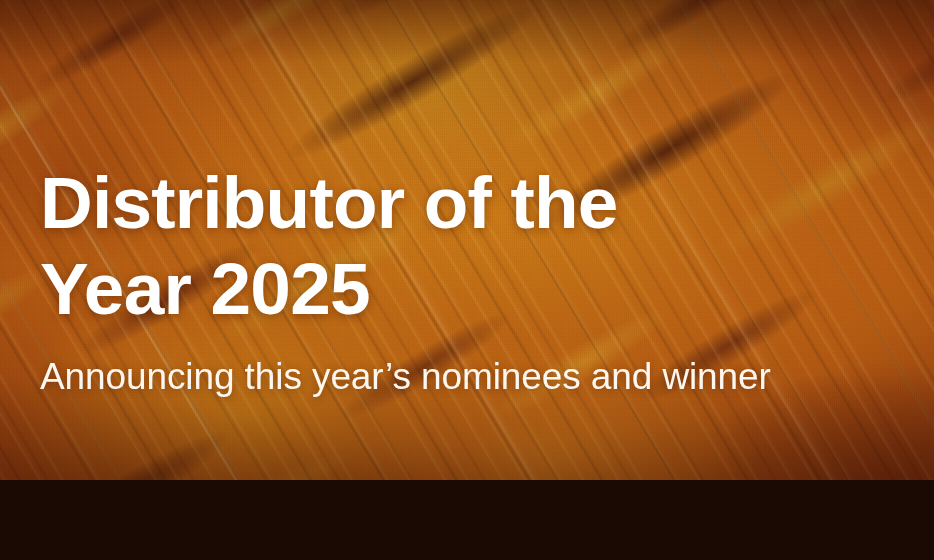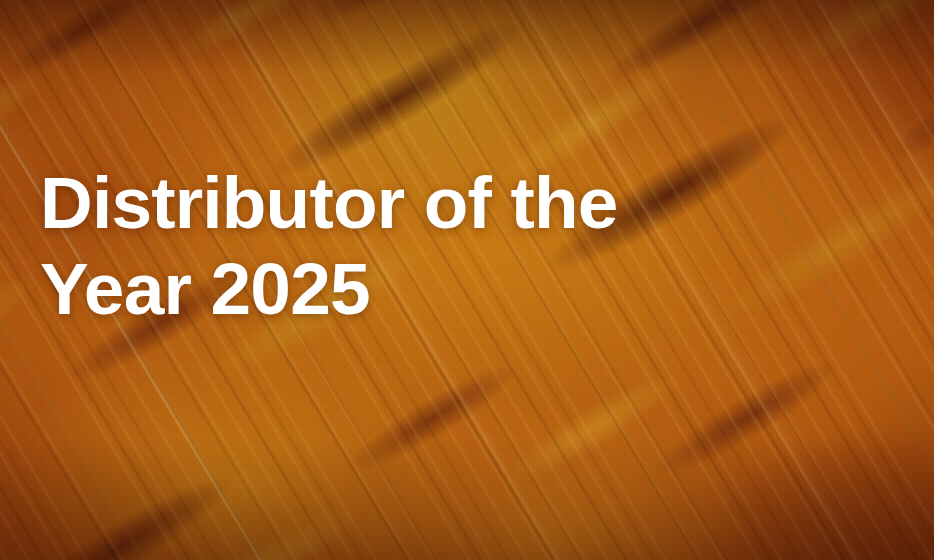--- a/index.html
+++ b/index.html
@@ -4,21 +4,21 @@
 <title>Distributor of the Year 2025</title>
 <style>
   html, body {
     margin: 0;
     padding: 0;
     background: #1b0a04;
   }
   #banner {
     position: relative;
     width: 934px;
-    height: 560px;
+    height: 480px;
     overflow: hidden;
     font-family: "Liberation Sans", sans-serif;
     background-color: #8a3a0c;
     isolation: isolate;
   }
 
   
   .bg-layer {
     position: absolute;
     inset: -10%;
@@ -207,15 +207,16 @@
   <div class="bg-layer" id="bg-gold-dabs"></div>
   <div class="bg-layer" id="bg-bristle-dark"></div>
   <div class="bg-layer" id="bg-bristle-light"></div>
   <div class="bg-layer" id="bg-filaments"></div>
   <div class="bg-layer" id="bg-grain"></div>
   <div class="bg-layer" id="bg-vignette"></div>
 
   <div id="content">
     <h1 id="headline">Distributor of the
 Year 2025</h1>
+    <p id="subheadline">Announcing this year’s nominees and winner</p>
   </div>
 
 </div>
 
 </body></html>

